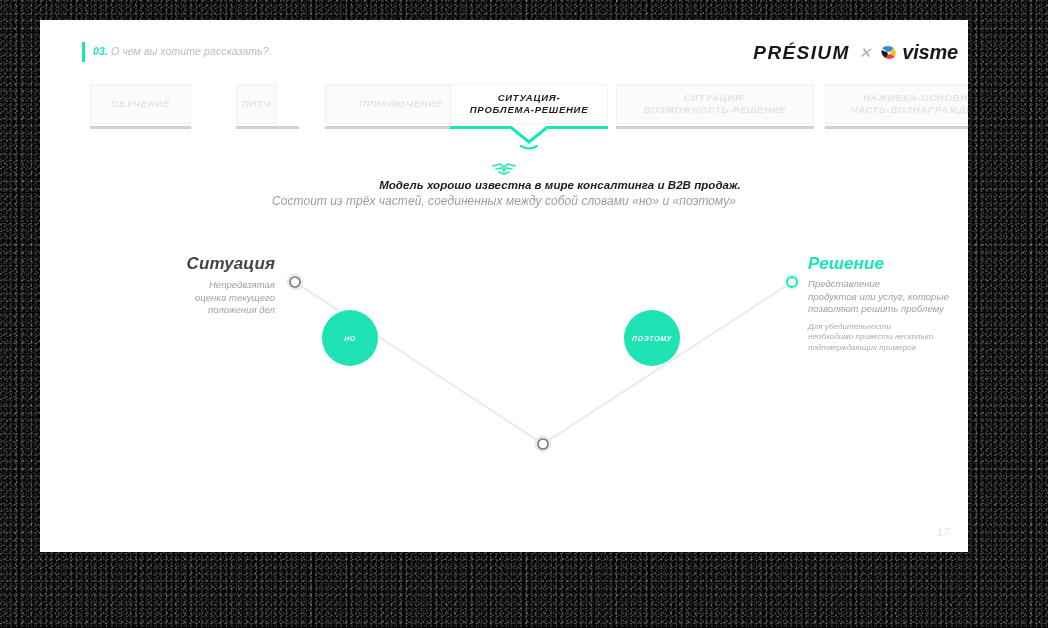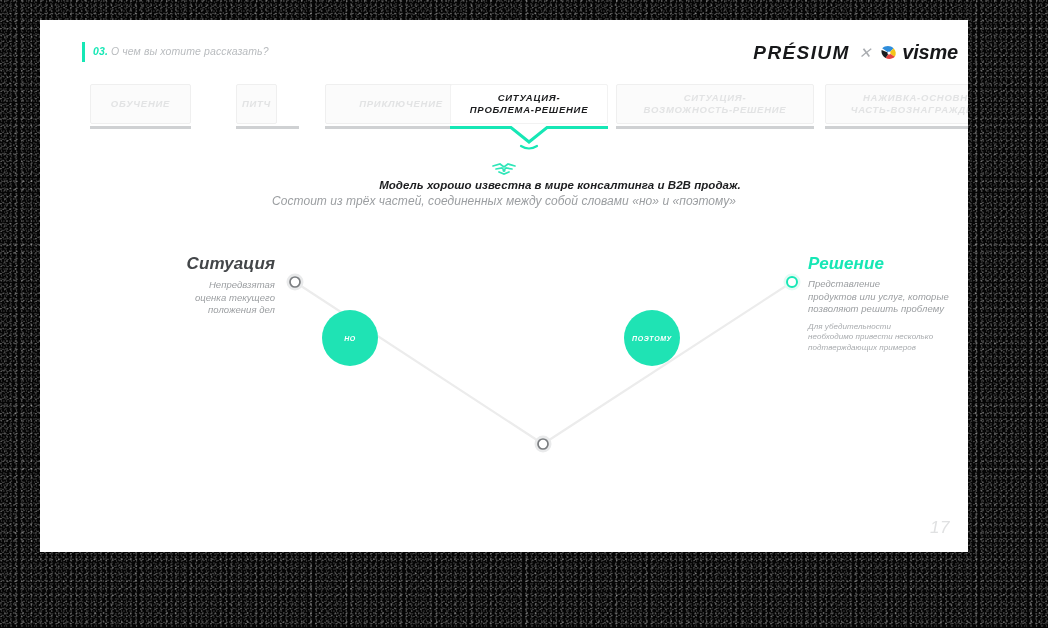--- a/index.html
+++ b/index.html
@@ -269,21 +269,21 @@
     font-weight: bold;
     letter-spacing: 0.6px;
     color: #ffffff;
     text-transform: uppercase;
   }
 
   .page-number {
     position: absolute;
     right: 18px;
     bottom: 14px;
-    font-size: 17px;
+    font-size: 11px;
     color: #e0e1e2;
     letter-spacing: 0.5px;
     text-align: right;
   }
 </style>
 </head>
 <body>
 
 <div id="root">
   <div class="noise-layer"></div>

